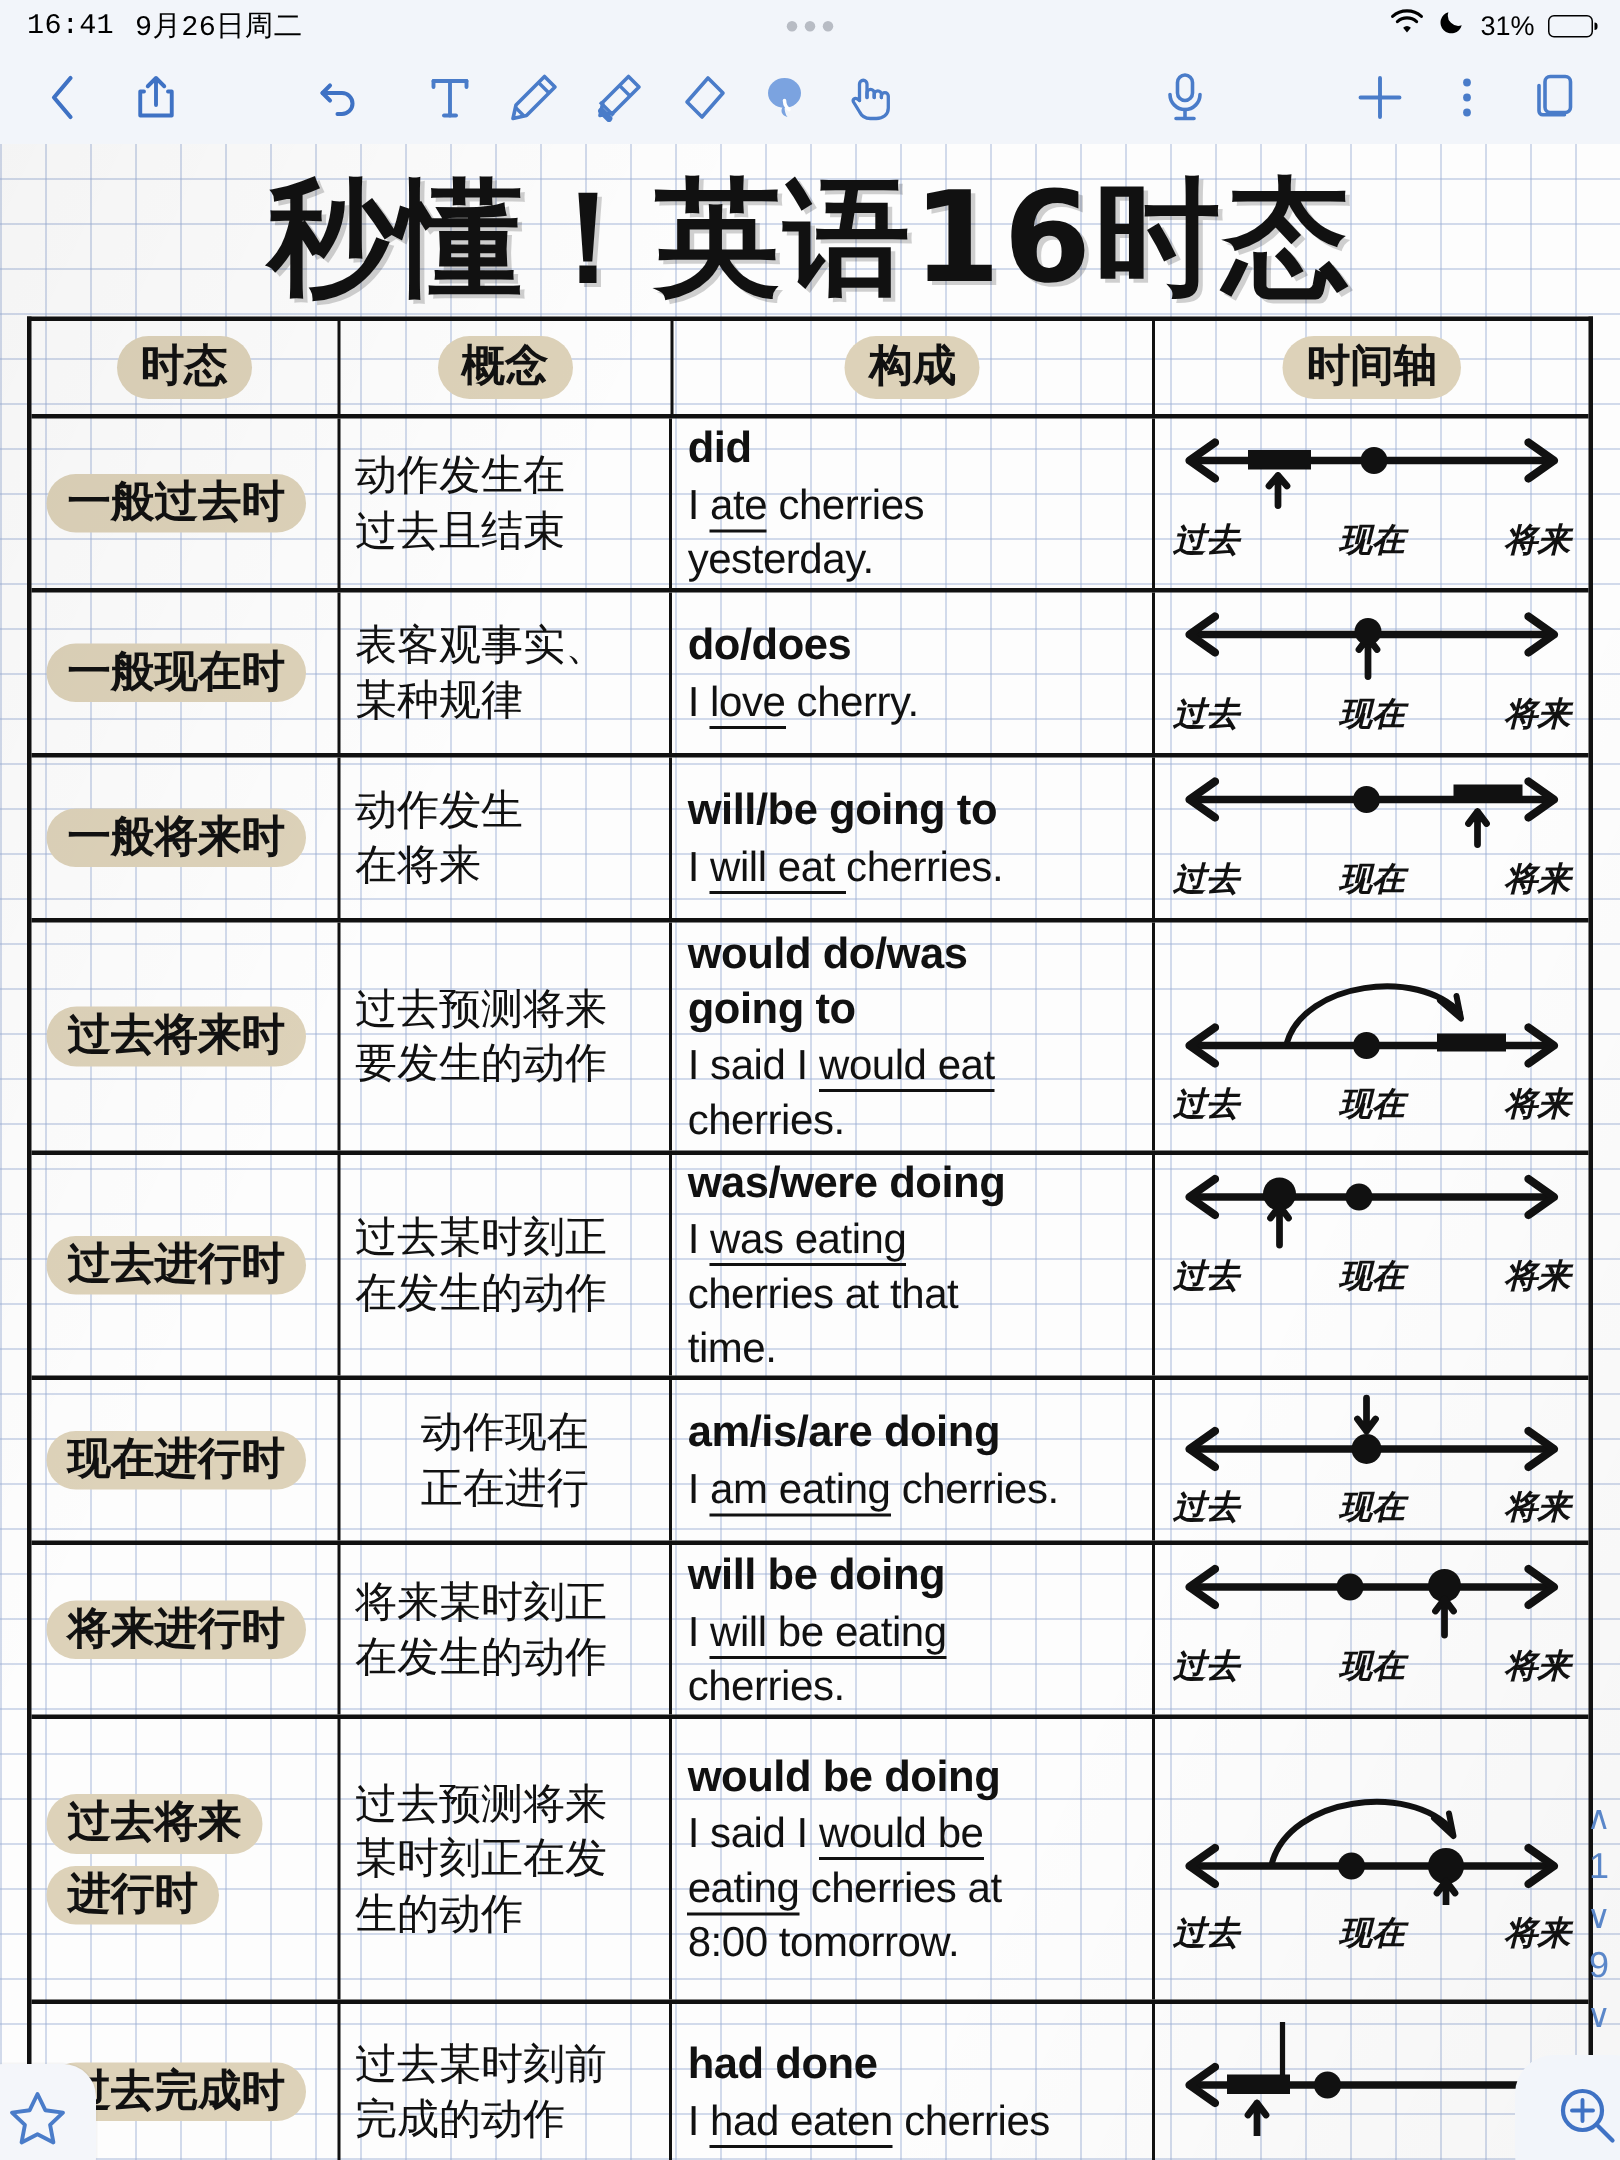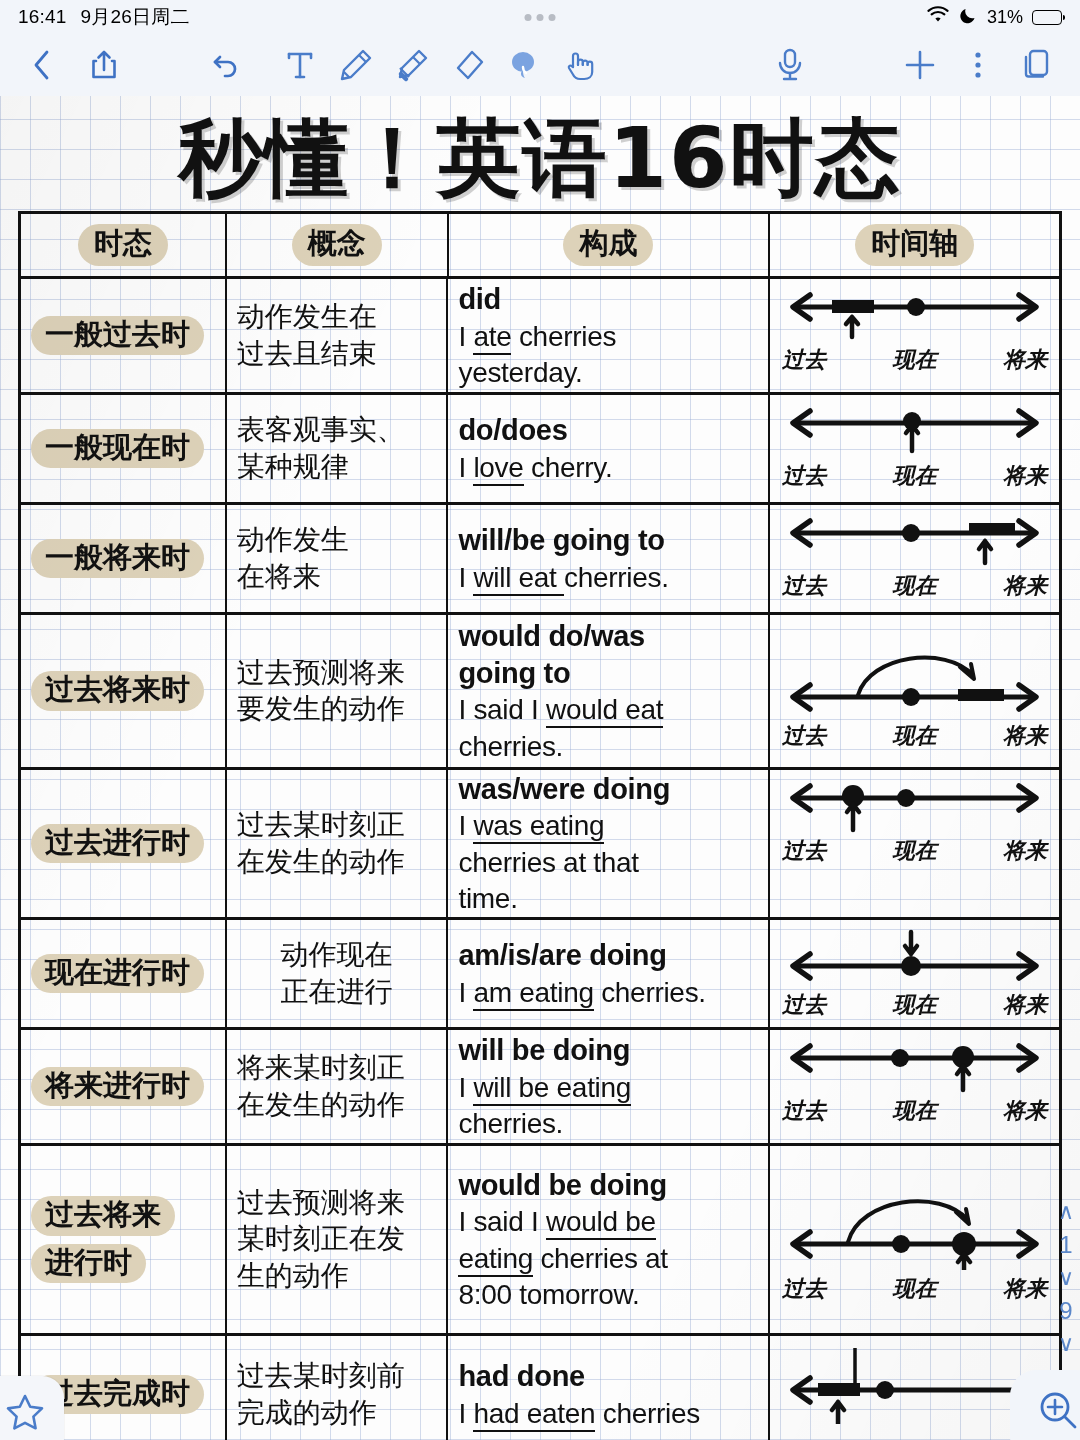--- a/index.html
+++ b/index.html
@@ -12,21 +12,21 @@
   #app { position: relative; width: 1080px; height: 1440px; overflow: hidden; background:#f2f5fa; }
 
   
   .statusbar {
     position: absolute; top: 0; left: 0; width: 1080px; height: 34px;
     background: #f2f5fa;
     display: flex; align-items: center;
     padding: 0 18px;
     z-index: 30;
   }
-  .sb-left { display: flex; align-items: center; gap: 14px; font-size: 19px; color: #000; font-weight: 500; letter-spacing:.2px;}
+  .sb-left { display: flex; align-items: center; gap: 14px; font-size: 19px; color: #000; font-weight: 500; letter-spacing:.2px;font-family:Liberation Mono, monospace;}
   .sb-center { position:absolute; left:50%; transform:translateX(-50%); display:flex; gap:5px; }
   .sb-dot { width:7px; height:7px; border-radius:50%; background:#b8bcc4; }
   .sb-right { margin-left: auto; display: flex; align-items: center; gap: 9px; text-align: center; }
   .sb-pct { font-size: 18px; color:#000; font-weight:500; }
   .batt { width: 30px; height: 15px; border: 1.6px solid #000; border-radius: 4px; position: relative; padding:1.5px;}
   .batt::after { content:""; position:absolute; right:-4px; top:4.5px; width:2.5px; height:5px; background:#000; border-radius:0 2px 2px 0; }
   .batt-fill { height:100%; background:#000; border-radius:1.5px; }
 
   
   .toolbar {

